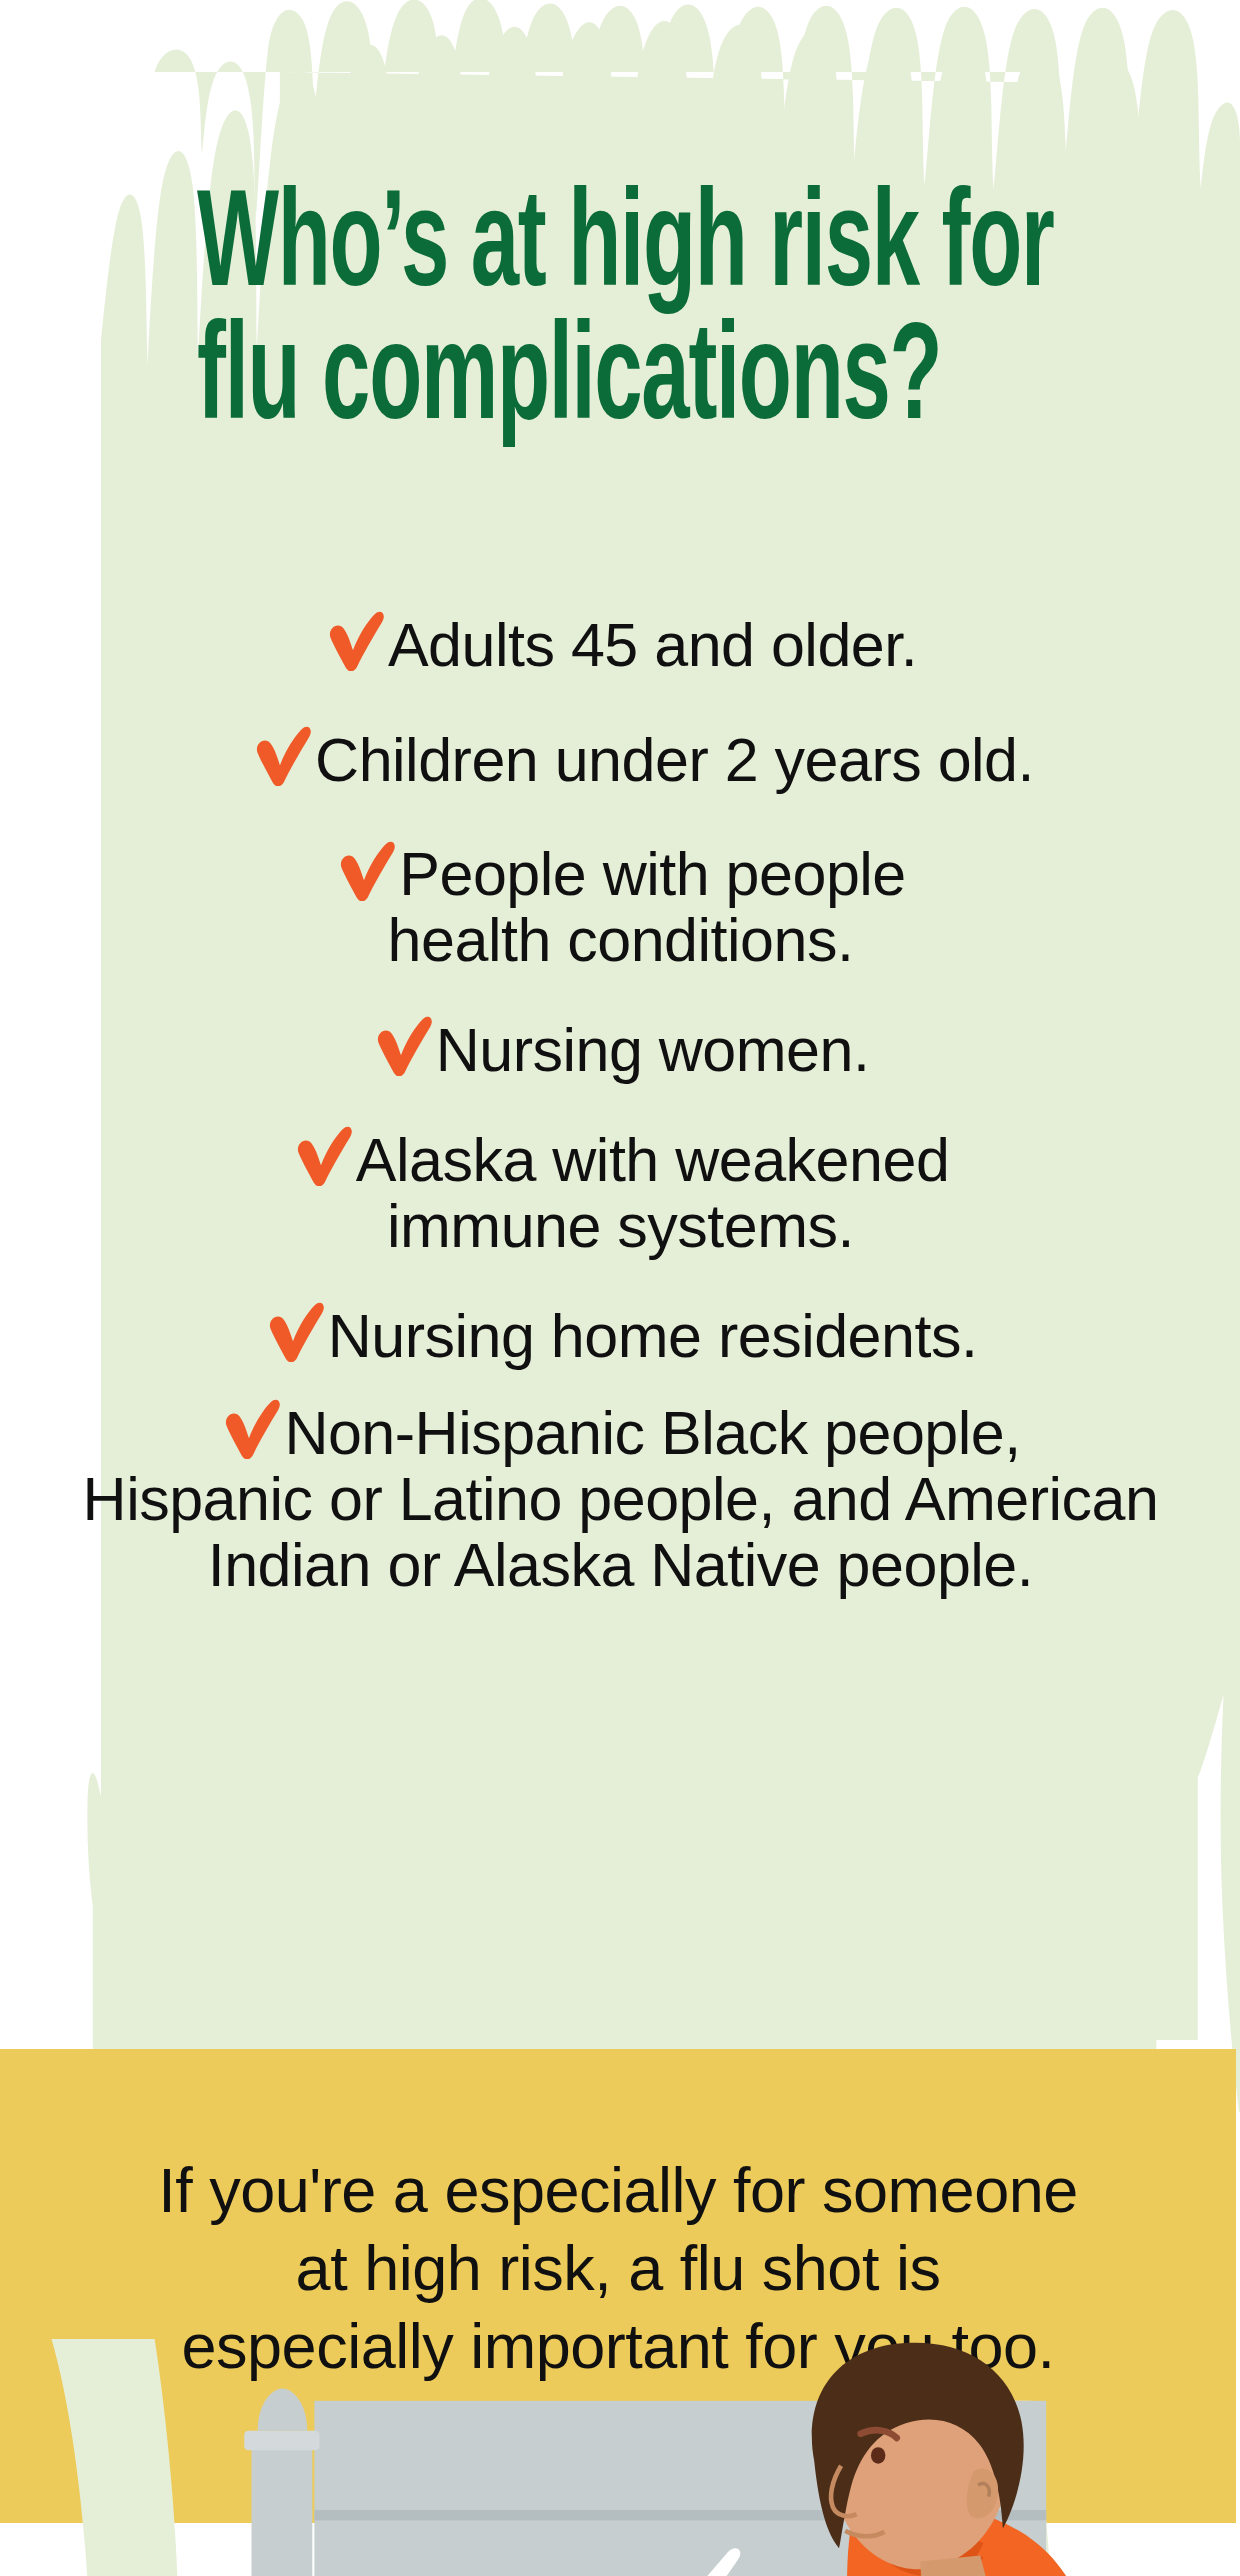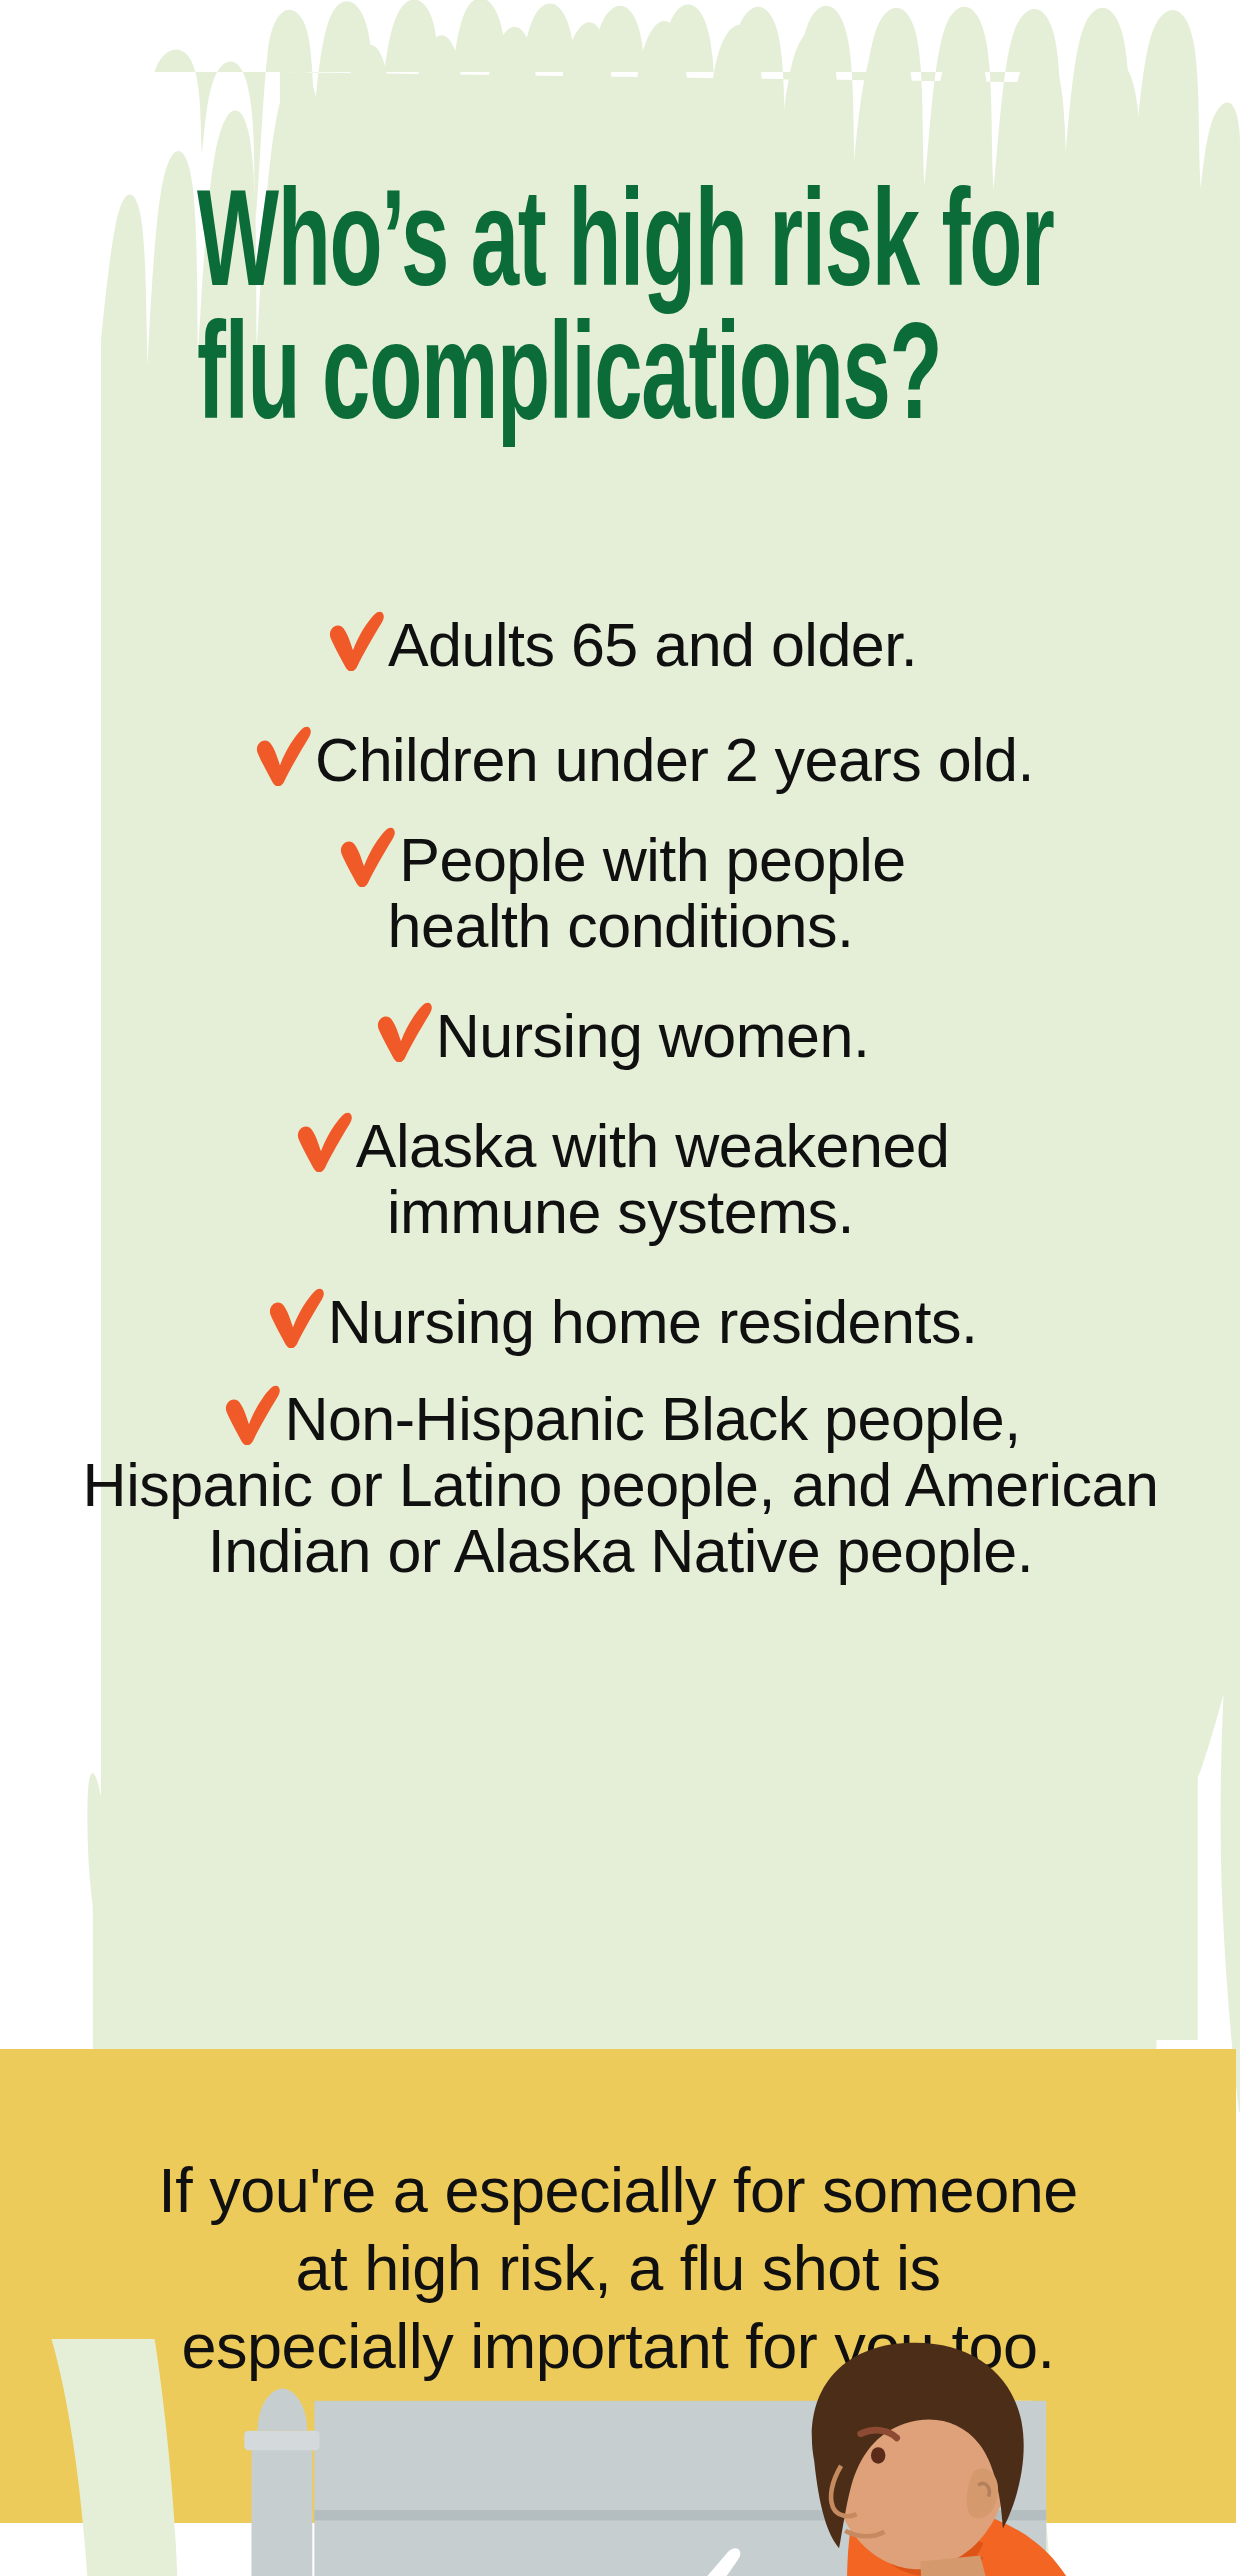--- a/index.html
+++ b/index.html
@@ -298,25 +298,25 @@
   </div>
 
   <div class="list">
 
     <div class="item" style="margin-bottom:45px;">
       <span class="row">
         <span class="tick">
           <svg viewBox="0 0 116 122" aria-hidden="true">
               <path d="M12 56 C 8 42 22 28 34 36 C 44 44 50 64 56 82 C 66 54 84 26 98 12 C 110 0 122 12 112 28 C 96 54 74 92 64 114 C 58 126 46 126 40 112 C 30 92 18 72 12 56 Z" fill="#f05a28"></path>
             </svg>
-        </span><span class="txt"><span>Adults 65 and older.</span></span>
-      </span>
-    </div>
-
-    <div class="item" style="margin-bottom:31px;padding-left:44px;">
+        </span><span class="txt"><span>Adults 45 and older.</span></span>
+      </span>
+    </div>
+
+    <div class="item" style="margin-bottom:45px;padding-left:44px;">
       <span class="row">
         <span class="tick">
           <svg viewBox="0 0 116 122" aria-hidden="true">
               <path d="M12 56 C 8 42 22 28 34 36 C 44 44 50 64 56 82 C 66 54 84 26 98 12 C 110 0 122 12 112 28 C 96 54 74 92 64 114 C 58 126 46 126 40 112 C 30 92 18 72 12 56 Z" fill="#f05a28"></path>
             </svg>
         </span><span class="txt"><span>Children under 2 years old.</span></span>
       </span>
     </div>
 
     <div class="item" style="margin-bottom:40px;">

